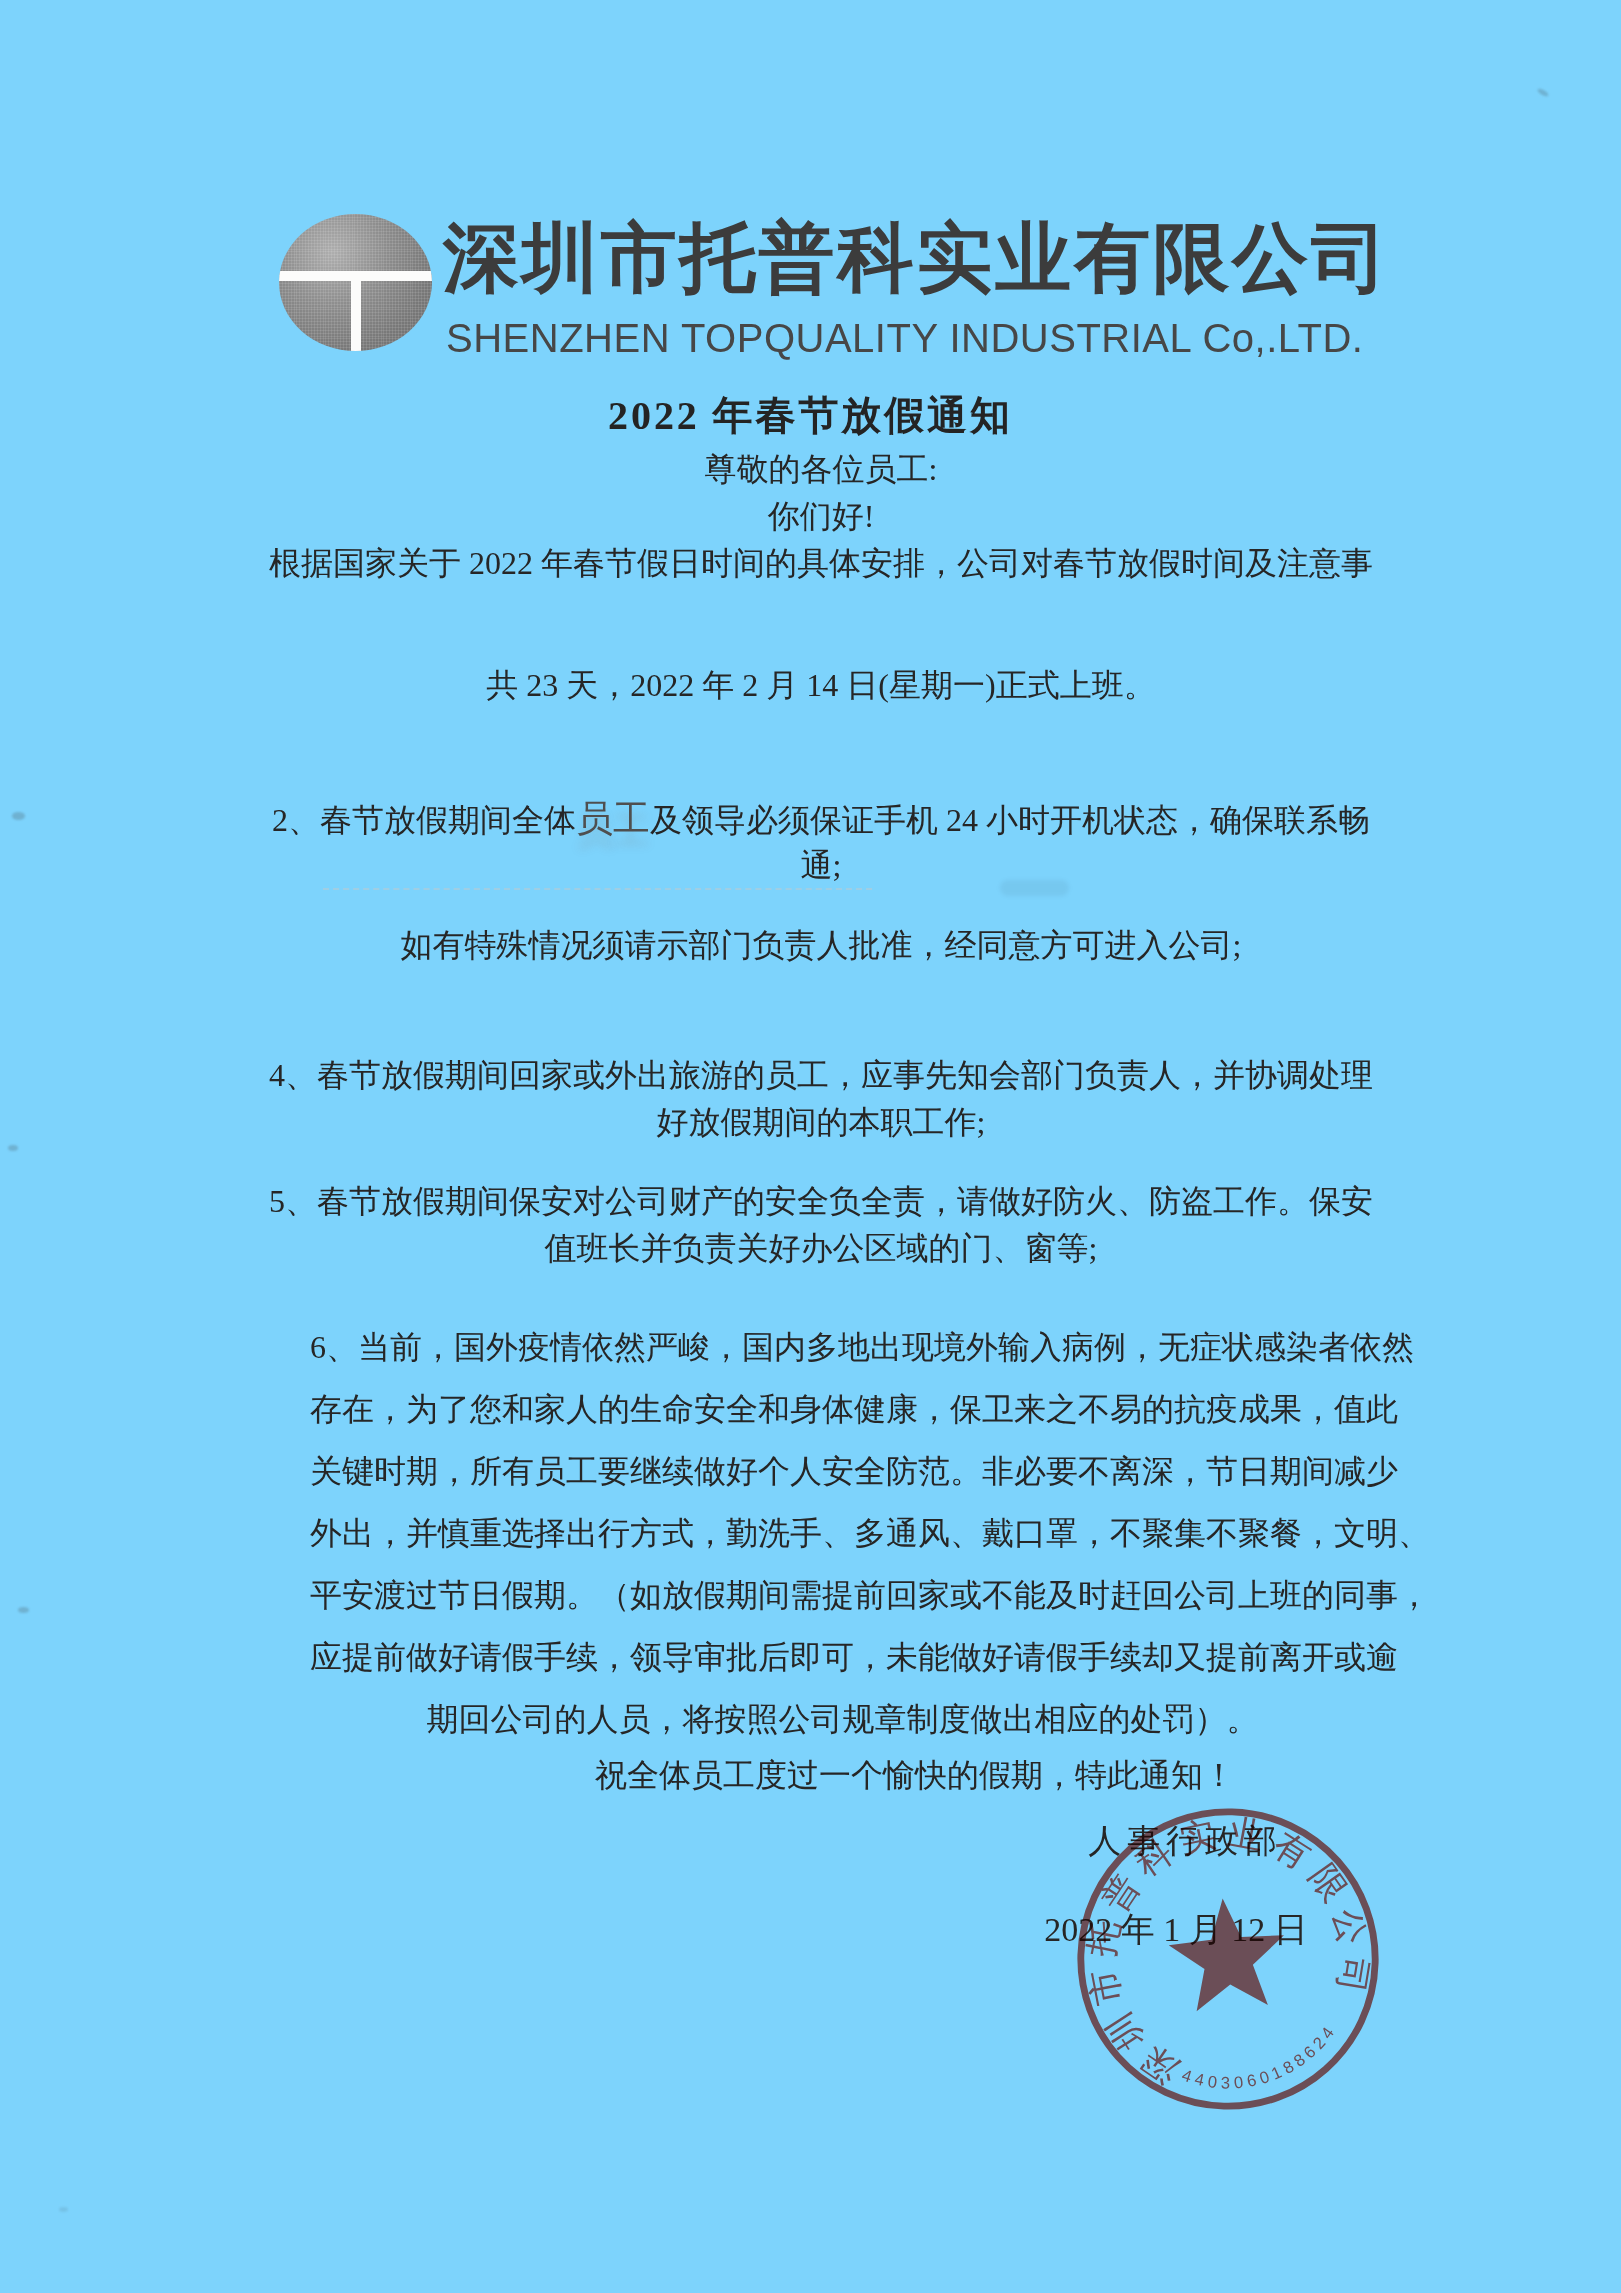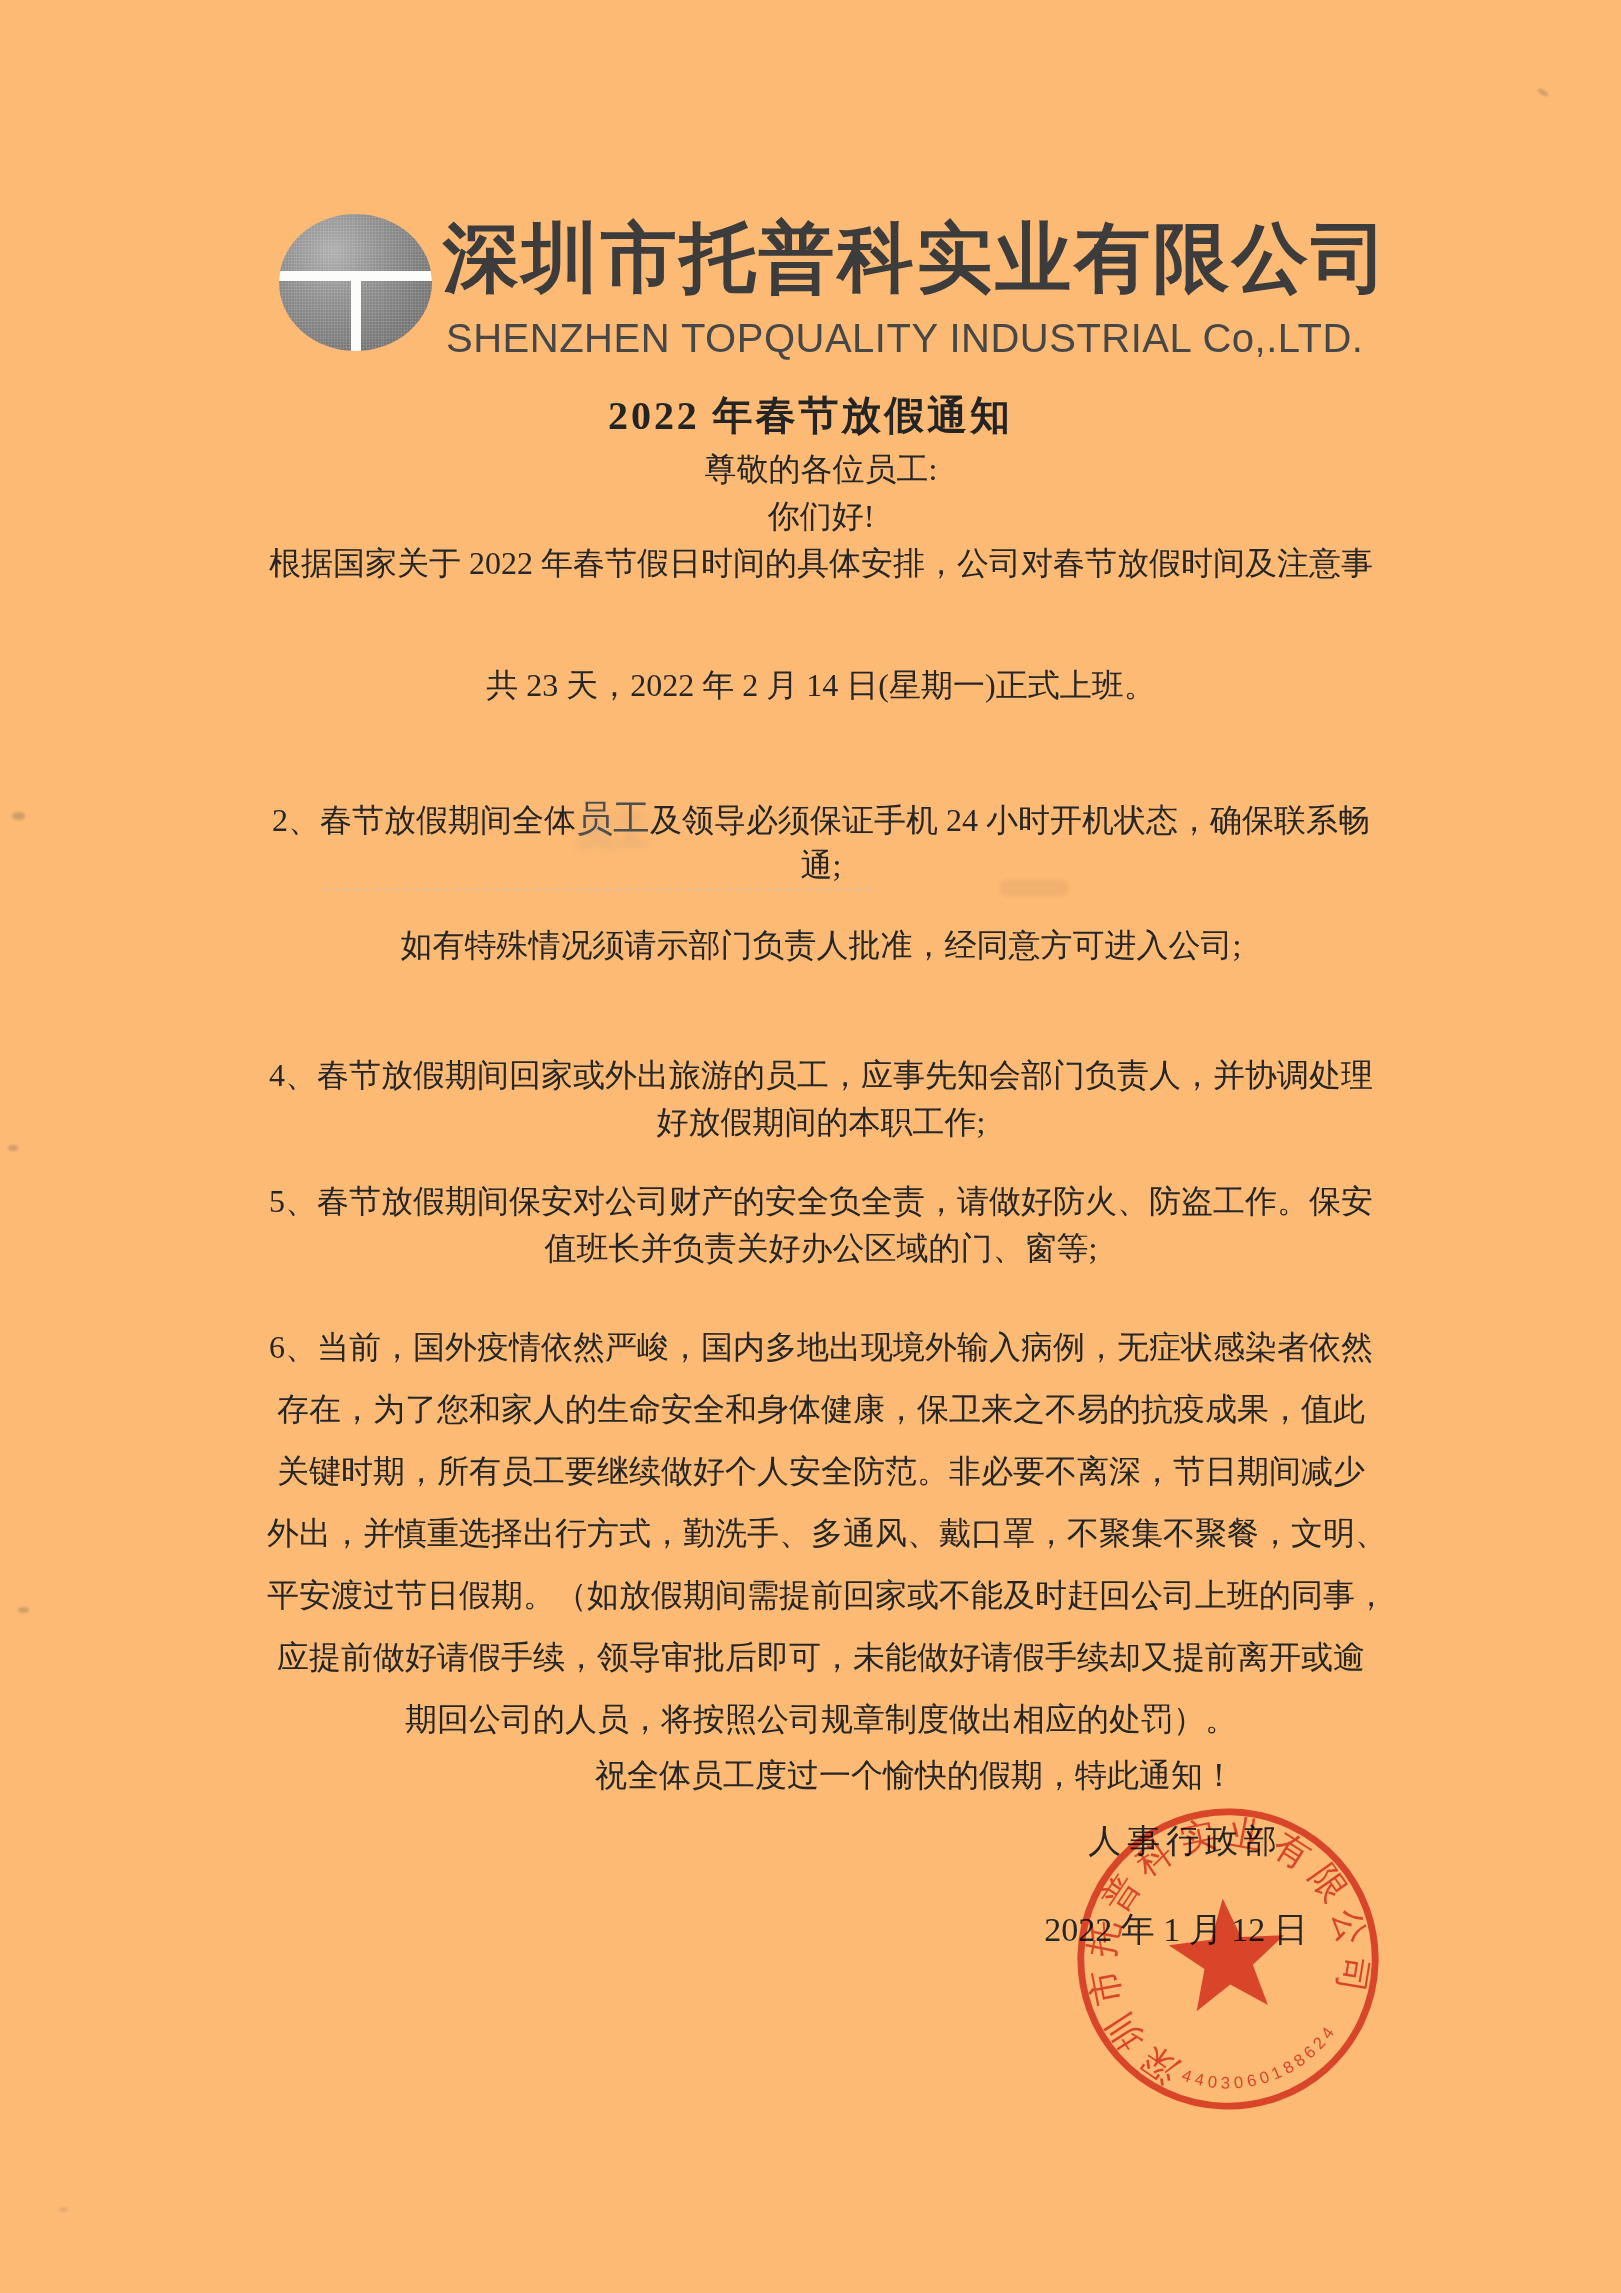--- a/index.html
+++ b/index.html
@@ -1,18 +1,18 @@
 <!DOCTYPE html>
 <html><head>
 <meta charset="utf-8">
 <style>
   html,body { margin:0; padding:0; background:#e8e8e8; }
   .page {
     position:relative; width:1621px; height:2294px; margin:0 auto;
-    background:#fdba74; overflow:hidden;
+    background:#7dd3fc; overflow:hidden;
     font-family:"Liberation Serif","DejaVu Serif",serif; color:#262626;
   }
   
   .logo {
     position:absolute; left:279px; top:214px; width:153px; height:137px;
     border-radius:50%; overflow:hidden;
     background:
       repeating-linear-gradient(0deg, rgba(255,255,255,.10) 0 1px, transparent 1px 2.9px),
       repeating-linear-gradient(90deg, rgba(255,255,255,.10) 0 1px, transparent 1px 2.9px),
       radial-gradient(ellipse at 35% 28%, #aeaeae 0%, #8d8d8d 38%, #777 72%, #6d6d6d 100%);
@@ -28,21 +28,21 @@
     font-family:"Liberation Sans","DejaVu Sans",sans-serif;
     font-size:40px; letter-spacing:0.5px; white-space:nowrap; color:#474747;
   }
   .doc-title {
     position:absolute; top:388px; left:0; width:100%; text-align:center;
     font-size:40px; font-weight:bold; letter-spacing:2.9px; color:#242424;
   }
   
   .body-block { position:absolute; left:267px; width:1108px; }
   .line { height:47px; line-height:47px; font-size:32px; white-space:nowrap;text-align:center; }
-  .wide .line { height:62px; line-height:62px; }
+  .wide .line { height:62px; line-height:62px;margin-left:43px; }
   .blk-opening { top:446px; }
   .blk-item1 { top:662px; }
   .blk-item2 { top:795px; }
   .blk-item3 { top:922px; }
   .blk-item4 { top:1052px; }
   .blk-item5 { top:1178px; }
   .blk-item6 { top:1316px; }
   .blk-closing { top:1752px; padding-left:94px; }
   .alt {
     font-family:"Liberation Sans","DejaVu Sans",sans-serif;

